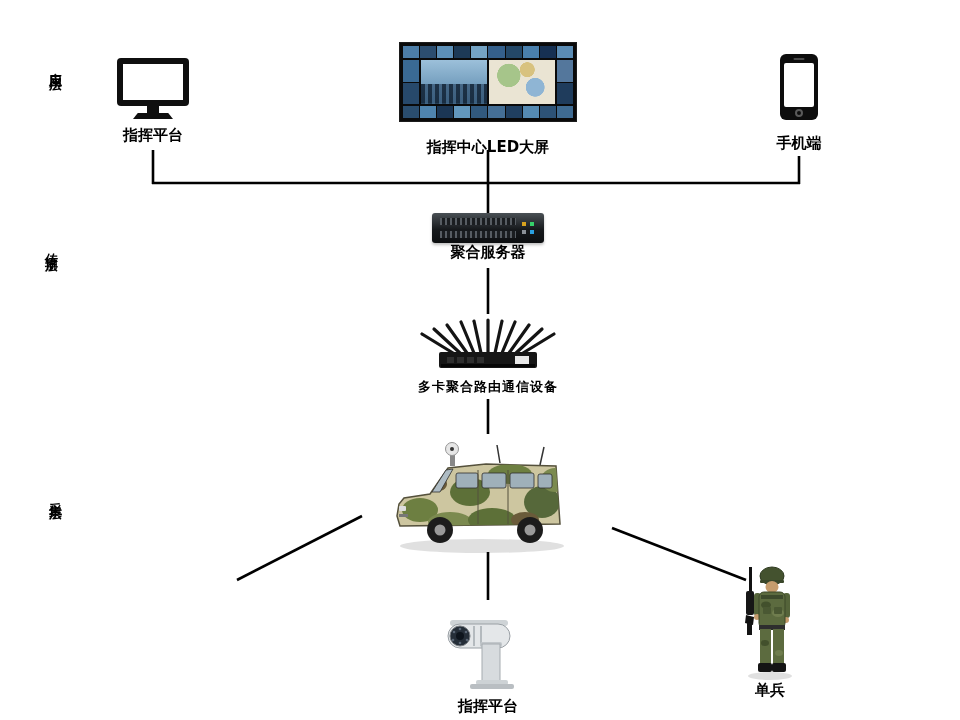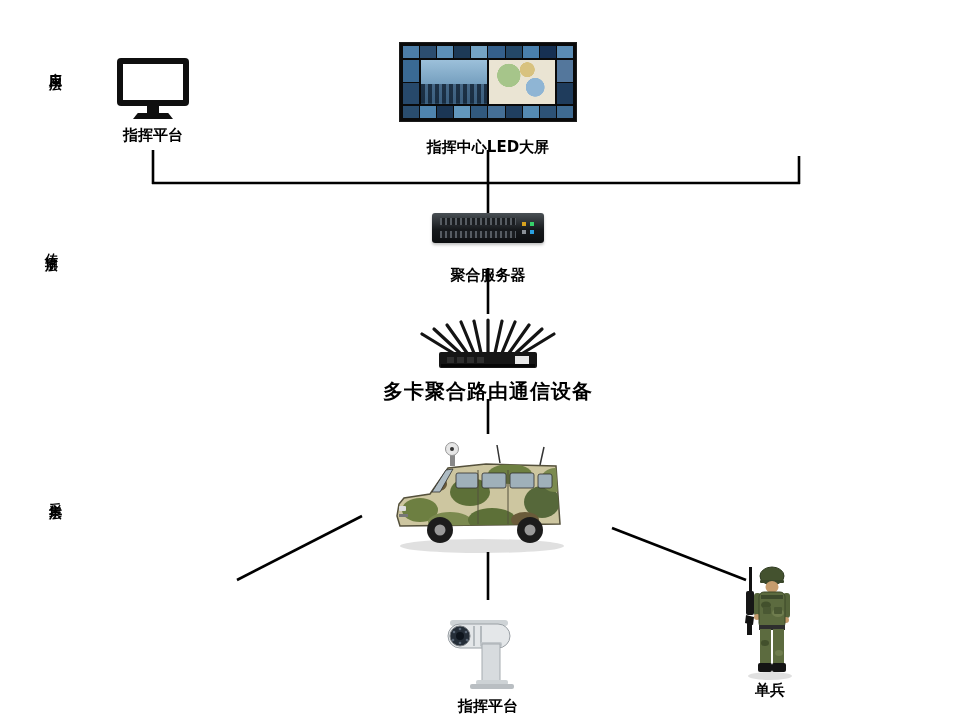--- a/index.html
+++ b/index.html
@@ -4,21 +4,21 @@
 <style>
   *{margin:0;padding:0;box-sizing:border-box}
   html,body{background:#fff}
   body{font-family:"DejaVu Sans","Liberation Sans",sans-serif;color:#000}
   .stage{position:relative;width:960px;height:720px;background:#fff;overflow:hidden;margin:0 auto}
   .wires{position:absolute;left:0;top:0;pointer-events:none}
   .wires line{stroke:#000;stroke-width:2.6}
   .layer-label{position:absolute;writing-mode:vertical-rl;text-orientation:upright;font-size:13px;font-weight:700;letter-spacing:3px}
   .node{position:absolute;display:flex;flex-direction:column;align-items:center}
   .node-label{font-size:15px;font-weight:700;white-space:nowrap;text-align:right}
-  .node-label.big{font-size:20px;letter-spacing:1px}
+  .node-label.big{font-size:13px;letter-spacing:1px}
 
   
   .monitor-screen{width:72px;height:48px;background:#0f0f0f;border-radius:4px;padding:6px}
   .monitor-screen-inner{width:100%;height:100%;background:#fff}
   .monitor-neck{width:12px;height:7px;background:#0f0f0f;margin:0 auto}
   .monitor-base{width:40px;height:6px;background:#0f0f0f;margin:0 auto;clip-path:polygon(12% 0,88% 0,100% 100%,0 100%)}
 
   
   .led-wall{width:178px;height:80px;background:#0a0a0a;position:relative;border:1px solid #1c1c1c}
   .led-thumbs-row{position:absolute;left:3px;right:3px;display:flex;gap:1px;height:12px}
@@ -111,26 +111,34 @@
           <div class="thumb" style="background: rgb(69, 111, 150);"></div>
           <div class="thumb" style="background: rgb(32, 63, 96);"></div>
           <div class="thumb" style="background: rgb(85, 138, 178);"></div>
           <div class="thumb" style="background: rgb(45, 82, 118);"></div>
           <div class="thumb" style="background: rgb(63, 107, 146);"></div>
         </div>
     </div>
     <div class="node-label" style="margin-top:16px">指挥中心LED大屏</div>
   </div>
 
+  <div class="node" style="left:759px;top:54px;width:80px">
+    <div class="phone-icon">
+      <div class="phone-speaker"></div>
+      <div class="phone-screen"></div>
+      <div class="phone-home"></div>
+    </div>
+    <div class="node-label" style="margin-top:14px">手机端</div>
+  </div>
 
   <div class="node" style="left:432px;top:213px;width:112px">
     <div class="server-icon">
       <div class="server-leds"></div>
     </div>
-    <div class="node-label" style="margin-top:23px">聚合服务器</div>
+    <div class="node-label" style="margin-top:0">聚合服务器</div>
   </div>
 
   <div class="node" style="left:413px;top:312px;width:150px">
     <svg width="150" height="60" viewBox="0 0 150 60">
       <g stroke="#141414" stroke-width="3.2" stroke-linecap="round">
         <line x1="40" y1="41" x2="9" y2="22"></line>
         <line x1="47" y1="41" x2="21" y2="17"></line>
         <line x1="54" y1="41" x2="34" y2="13"></line>
         <line x1="61" y1="41" x2="48" y2="10"></line>
         <line x1="68" y1="41" x2="61" y2="9"></line>

